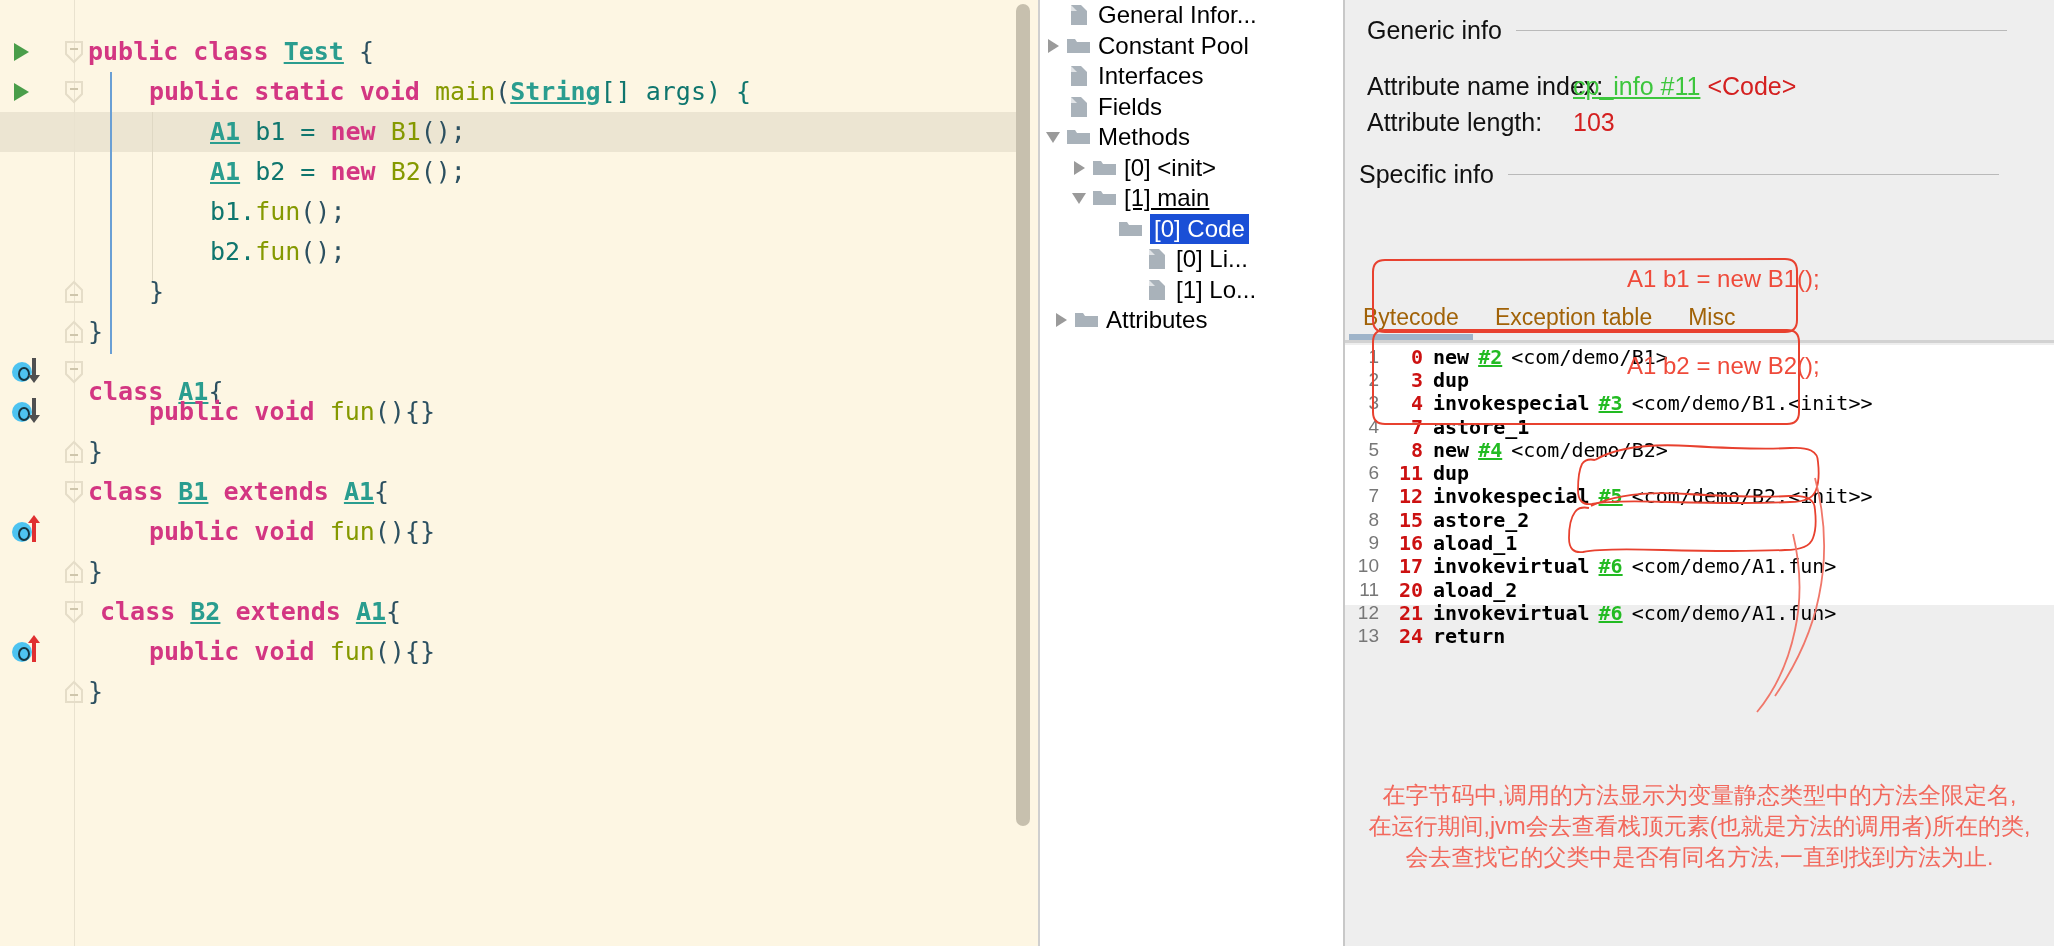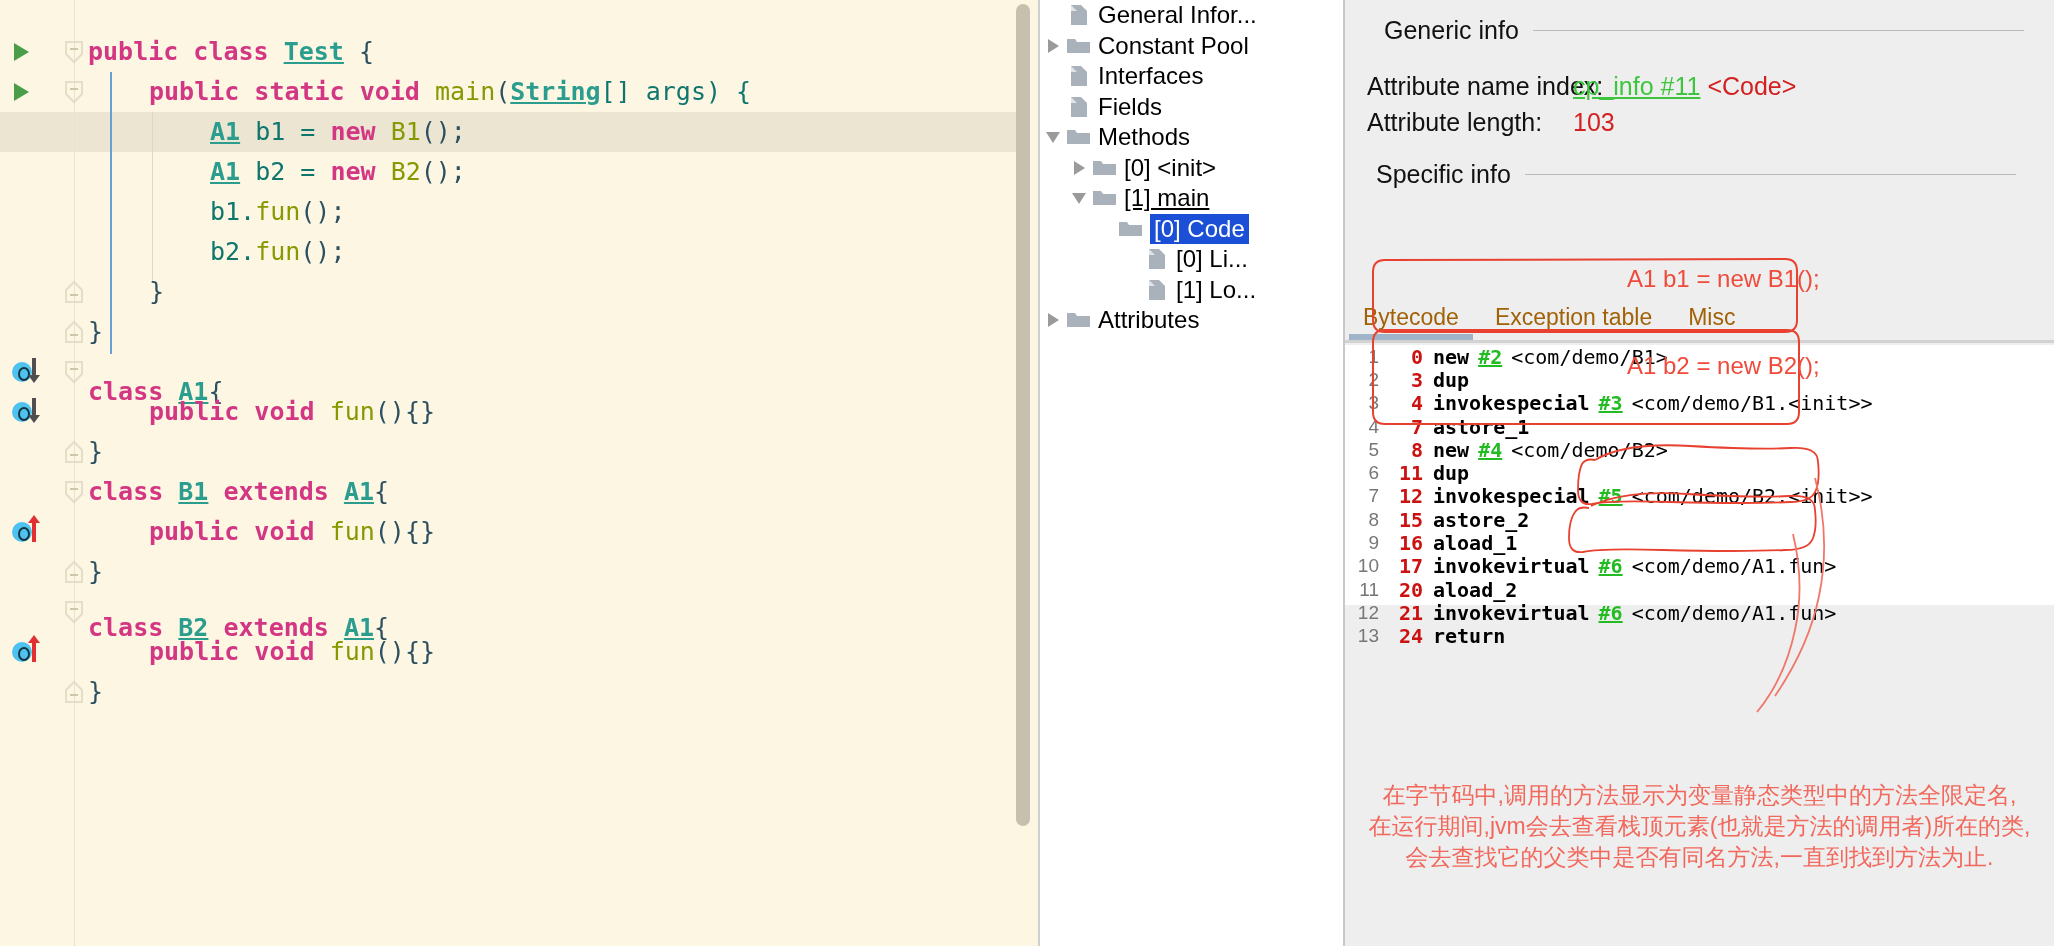--- a/index.html
+++ b/index.html
@@ -175,21 +175,20 @@
     width: 709px; height: 946px;
     background: #eeeeee;
     flex: none;
     overflow: hidden;
   }
   .sec-head {
     position: absolute;
     display: flex; align-items: center;
     font-size: 25px; color: #111;
     width: 640px;
-    margin-left: 17px;
   }
   .sec-head .rule {
     flex: 1; height: 1px; background: #b9b9b9; margin-left: 14px;
   }
   .kv {
     position: absolute;
     font-size: 25px; color: #111;
     white-space: nowrap;
   }
   .kv .key { display: inline-block; width: 206px; }
@@ -292,21 +291,21 @@
         <div class="line" style="top: 192px; left: 122px;"><span class="pln">b1.</span><span class="mth">fun</span><span class="punc">();</span></div>
         <div class="line" style="top: 232px; left: 122px;"><span class="pln">b2.</span><span class="mth">fun</span><span class="punc">();</span></div>
         <div class="line" style="top: 272px; left: 61px;"><span class="punc">}</span></div>
         <div class="line" style="top: 312px; left: 0px;"><span class="punc">}</span></div>
         <div class="line" style="top: 352px; left: 0px; margin-top: 20px;"><span class="kw">class </span><span class="typ">A1</span><span class="punc">{</span></div>
         <div class="line" style="top: 392px; left: 61px;"><span class="kw">public void </span><span class="mth">fun</span><span class="punc">(){}</span></div>
         <div class="line" style="top: 432px; left: 0px;"><span class="punc">}</span></div>
         <div class="line" style="top: 472px; left: 0px;"><span class="kw">class </span><span class="typ">B1</span><span class="kw"> extends </span><span class="typ">A1</span><span class="punc">{</span></div>
         <div class="line" style="top: 512px; left: 61px;"><span class="kw">public void </span><span class="mth">fun</span><span class="punc">(){}</span></div>
         <div class="line" style="top: 552px; left: 0px;"><span class="punc">}</span></div>
-        <div class="line" style="top: 592px; left: 0px; margin-top: 16px;"><span class="kw">class </span><span class="typ">B2</span><span class="kw"> extends </span><span class="typ">A1</span><span class="punc">{</span></div>
+        <div class="line" style="top: 592px; left: 12px;"><span class="kw">class </span><span class="typ">B2</span><span class="kw"> extends </span><span class="typ">A1</span><span class="punc">{</span></div>
         <div class="line" style="top: 632px; left: 61px;"><span class="kw">public void </span><span class="mth">fun</span><span class="punc">(){}</span></div>
         <div class="line" style="top: 672px; left: 0px;"><span class="punc">}</span></div>
       </div>
     <div id="gutter-marks">
         <div class="run-tri" style="left: 14px; top: 43px;"></div>
         <div class="run-tri" style="left: 14px; top: 83px;"></div>
         <div class="ovr" style="left: 12px; top: 360px;">
           <div class="dot"></div>
           <div class="arr-down"></div>
         </div>
@@ -490,21 +489,21 @@
         <div class="tree-row" style="padding-left: 78px;">
           <div class="tw"></div>
           <div class="ic">
             <svg width="26" height="22">
               <path d="M5 1 h10 l6 6 v14 h-16 Z" fill="#a9b2ba"></path>
               <path d="M5 1 v6 h6 Z" fill="#ffffff" opacity="0.65"></path>
             </svg>
           </div>
           <span class="tree-label">[1] Lo...</span>
         </div>
-        <div class="tree-row" style="padding-left: 0px;">
+        <div class="tree-row" style="padding-left: 8px;">
           <div class="tw">
             <span class="tri-r"></span>
           </div>
           <div class="ic">
             <svg width="26" height="20">
               <path d="M1 3 h8 l2 3 h13 v11 h-23 Z" fill="#a9b2ba"></path>
             </svg>
           </div>
           <span class="tree-label">Attributes</span>
         </div>

